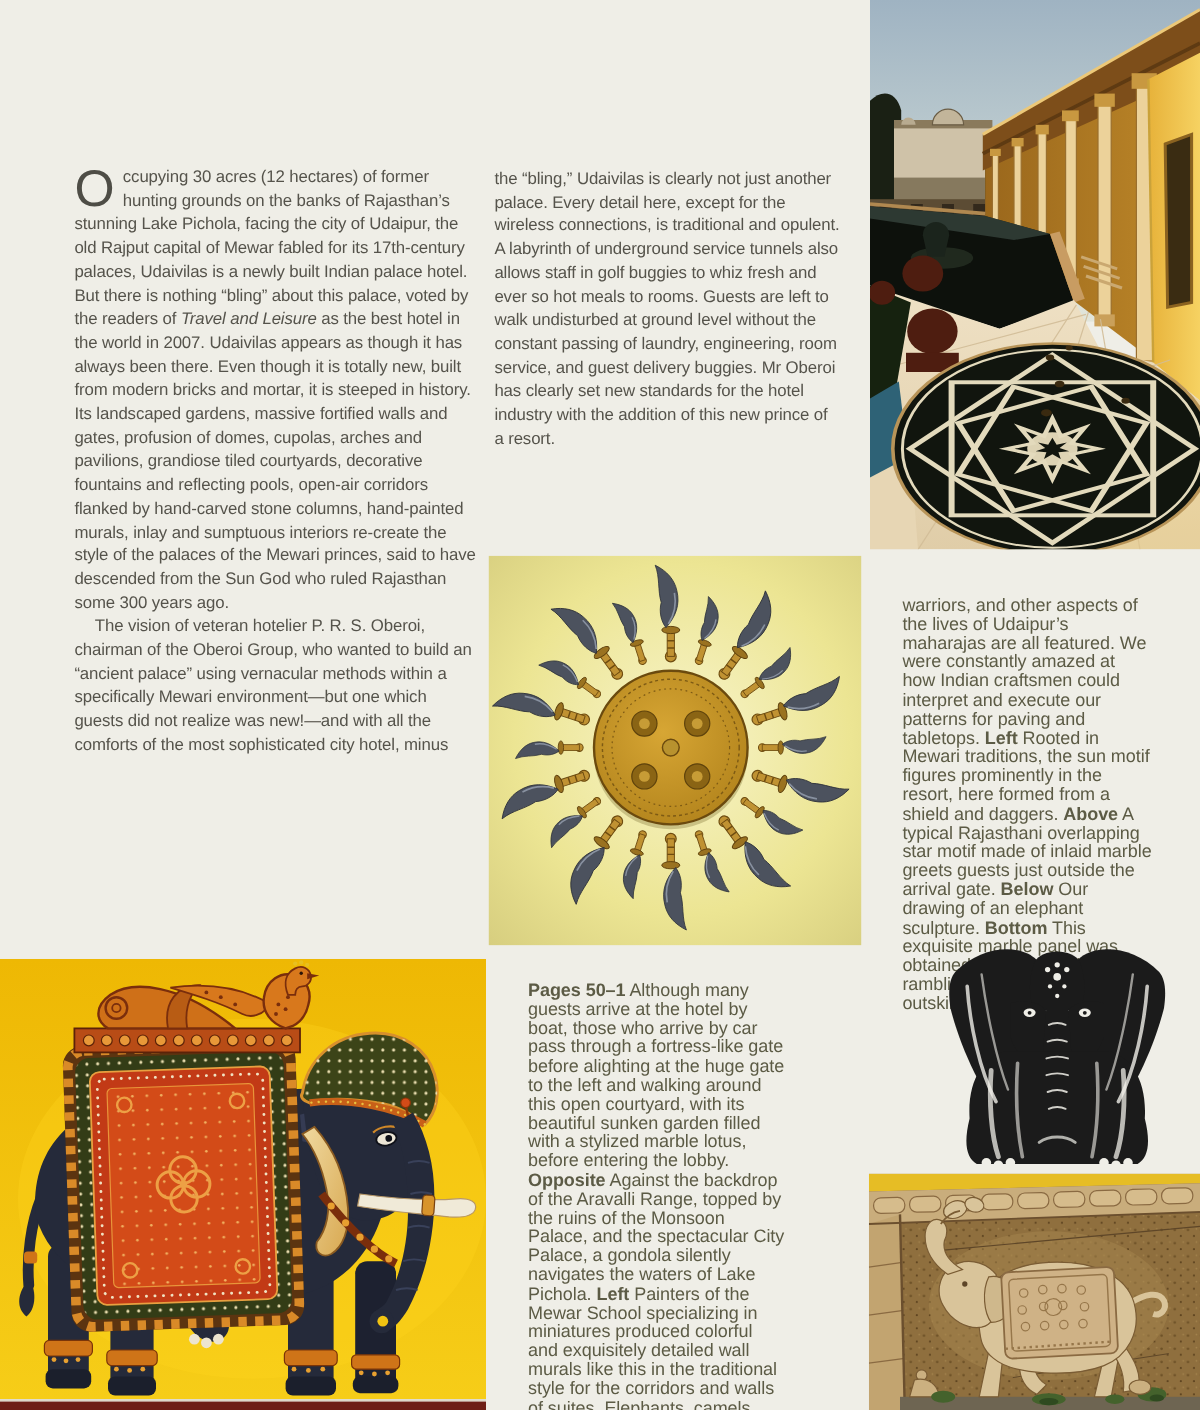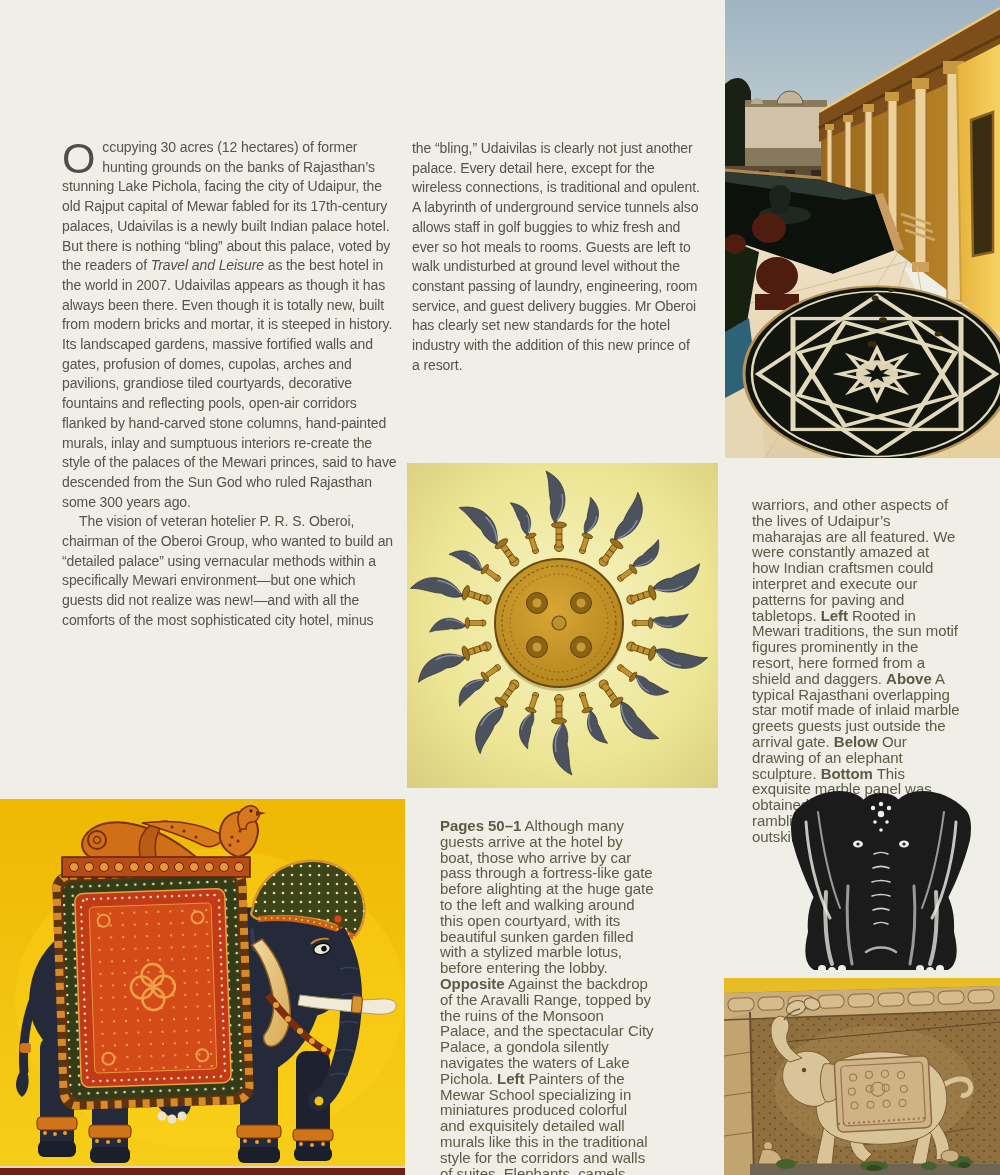--- a/index.html
+++ b/index.html
@@ -162,21 +162,21 @@
           <ellipse cx="150" cy="298" rx="3.5" ry="2.5"></ellipse>
         <ellipse cx="158" cy="320" rx="4" ry="2.8"></ellipse>
           <ellipse cx="147" cy="344" rx="4.5" ry="3"></ellipse>
         <ellipse cx="213" cy="334" rx="3.5" ry="2.5"></ellipse>
       </g>
     </svg>
   </div>
 
   <div class="bodycol" style="left:62px; top:138px; width:336px;">
     <p><span class="dropcap">O</span><span><span>ccupying 30 acres (12 hectares) of former hunting grounds on the banks of Rajasthan’s stunning Lake Pichola, facing the city of Udaipur, the old Rajput capital of Mewar fabled for its 17th-century palaces, Udaivilas is a newly built Indian palace hotel. But there is nothing “bling” about this palace, voted by the readers of </span><span class="seg-i">Travel and Leisure</span><span> as the best hotel in the world in 2007. Udaivilas appears as though it has always been there. Even though it is totally new, built from modern bricks and mortar, it is steeped in history. Its landscaped gardens, massive fortified walls and gates, profusion of domes, cupolas, arches and pavilions, grandiose tiled courtyards, decorative fountains and reflecting pools, open-air corridors flanked by hand-carved stone columns, hand-painted murals, inlay and sumptuous interiors re-create the style of the palaces of the Mewari princes, said to have descended from the Sun God who ruled Rajasthan some 300 years ago.</span></span></p>
-    <p class="indent"><span>The vision of veteran hotelier P. R. S. Oberoi, chairman of the Oberoi Group, who wanted to build an “detailed palace” using vernacular methods within a specifically Mewari environment—but one which guests did not realize was new!—and with all the comforts of the most sophisticated city hotel, minus</span></p>
+    <p class="indent"><span>The vision of veteran hotelier P. R. S. Oberoi, chairman of the Oberoi Group, who wanted to build an “ancient palace” using vernacular methods within a specifically Mewari environment—but one which guests did not realize was new!—and with all the comforts of the most sophisticated city hotel, minus</span></p>
   </div>
 
   <div class="bodycol" style="left:412px; top:139px; width:288px;">
     <p><span>the “bling,” Udaivilas is clearly not just another palace. Every detail here, except for the wireless connections, is traditional and opulent. A labyrinth of underground service tunnels also allows staff in golf buggies to whiz fresh and ever so hot meals to rooms. Guests are left to walk undisturbed at ground level without the constant passing of laundry, engineering, room service, and guest delivery buggies. Mr Oberoi has clearly set new standards for the hotel industry with the addition of this new prince of a resort.</span></p>
   </div>
 
   <div class="photo" style="left:407px; top:463px; width:311px; height:325px;">
     <svg width="311" height="325" viewBox="0 0 311 325">
       <defs>
         <radialGradient id="sn-bg" cx="0.52" cy="0.47" r="0.75">

